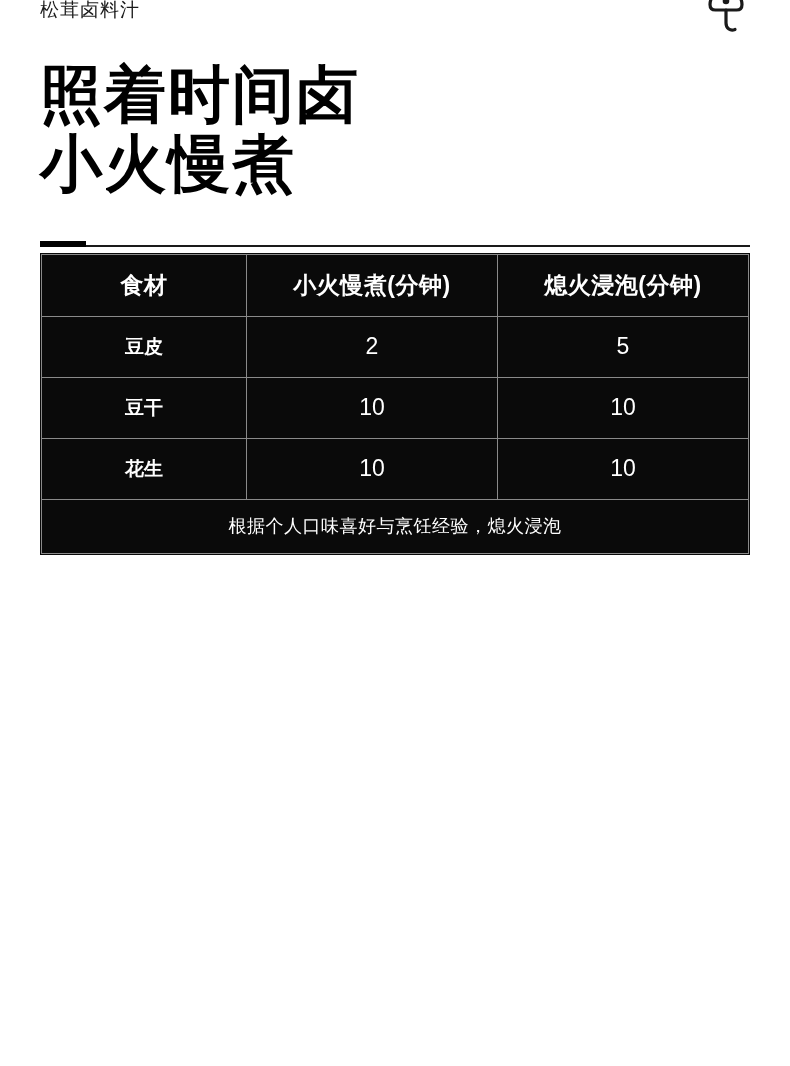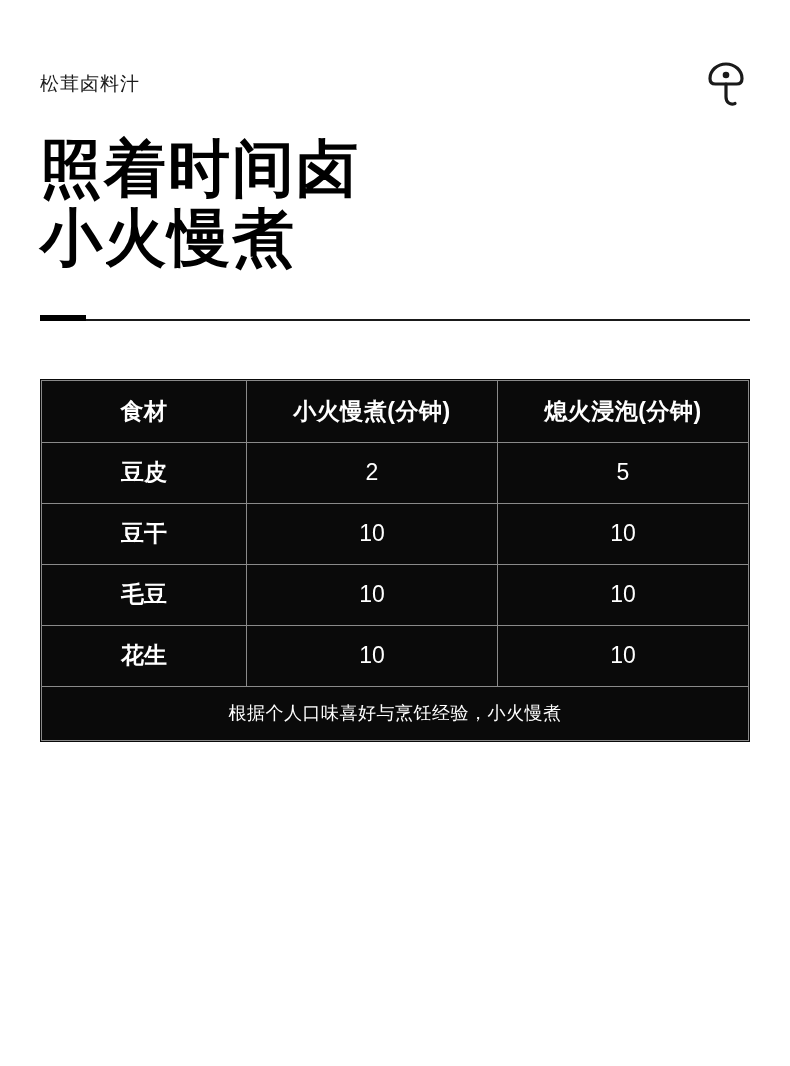--- a/index.html
+++ b/index.html
@@ -20,21 +20,20 @@
     width: 790px;
     height: 1066px;
     padding: 0 40px;
     position: relative;
   }
   
   .header-row {
     display: flex;
     align-items: flex-start;
     justify-content: space-between;
-    padding-top: 74px;
     gap: 16px;
   }
   .brand-label {
     font-size: 19px;
     letter-spacing: 1px;
     color: #1a1a1a;
     font-weight: 400;
     line-height: 1;
   }
   .logo-mark {
@@ -73,21 +72,20 @@
     position: absolute;
     left: 46px;
     right: 0;
     top: 4px;
     height: 2px;
     background: #1a1a1a;
   }
 
   
   .table-wrap {
-    margin-top: 52px;
     background: #0a0a0a;
     border: 1px solid #0a0a0a;
   }
   table {
     width: 100%;
     border-collapse: collapse;
     background: #0a0a0a;
     color: #ffffff;
     table-layout: fixed;
   }
@@ -103,21 +101,21 @@
     font-size: 23px;
     font-weight: 700;
     letter-spacing: 0.5px;
   }
   tbody td {
     font-size: 23px;
     font-weight: 400;
   }
   tbody td.ingredient {
     font-weight: 700;
-    font-size: 23px;
+    font-size: 19px;
   }
   col.c1 { width: 29%; }
   col.c2 { width: 35.5%; }
   col.c3 { width: 35.5%; }
   .footnote-row td {
     border: 1px solid #8a8a8a;
     border-top: 1px solid #8a8a8a;
     height: 54px;
     font-size: 18px;
     font-weight: 400;
@@ -169,29 +167,24 @@
           <td class="ingredient">豆皮</td>
           <td>2</td>
           <td>5</td>
         </tr>
         <tr>
           <td class="ingredient">豆干</td>
           <td>10</td>
           <td>10</td>
         </tr>
         <tr>
-          <td class="ingredient">毛豆</td>
-          <td>10</td>
-          <td>10</td>
-        </tr>
-        <tr>
           <td class="ingredient">花生</td>
           <td>10</td>
           <td>10</td>
         </tr>
         <tr class="footnote-row">
-          <td colspan="3">根据个人口味喜好与烹饪经验，小火慢煮</td>
+          <td colspan="3">根据个人口味喜好与烹饪经验，熄火浸泡</td>
         </tr>
       </tbody>
     </table>
   </div>
 
 </div>
 
 </body></html>

